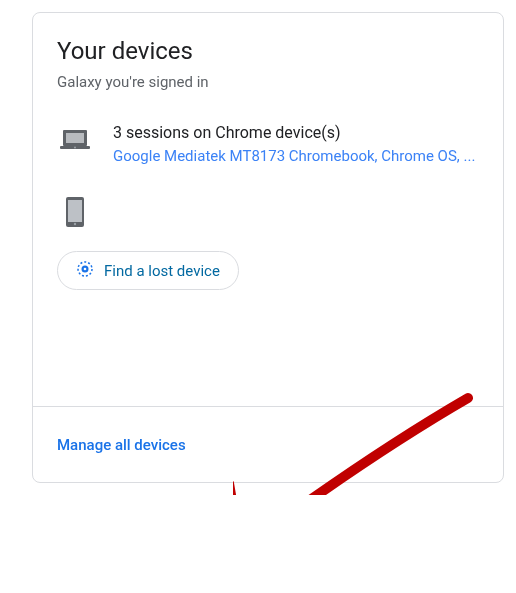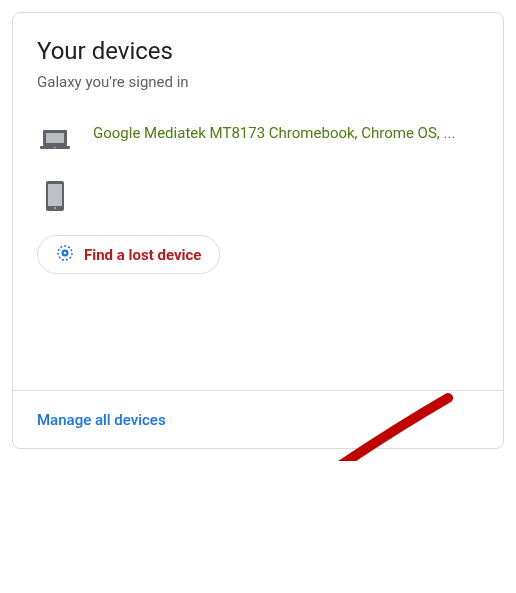--- a/index.html
+++ b/index.html
@@ -11,20 +11,21 @@
       font-family: 'Google Sans', Roboto, Arial, sans-serif;
       background: #fff;
       padding: 12px;
       width: 516px;
     }
     .card {
       border: 1px solid #dadce0;
       border-radius: 8px;
       background: #fff;
       position: relative;
+      margin-left: 20px;
     }
     .card-content {
       padding: 24px 24px 16px 24px;
     }
     .card-title {
       font-size: 24px;
       font-weight: 400;
       color: #202124;
       margin-bottom: 8px;
     }
@@ -50,46 +51,46 @@
     .device-info {
       flex: 1;
     }
     .device-title {
       font-size: 16px;
       color: #202124;
       margin-bottom: 4px;
     }
     .device-subtitle {
       font-size: 15px;
-      color: #4d7c0f;
+      color: #3b82f6;
       line-height: 1.4;
     }
     .find-device-btn {
       display: inline-flex;
       align-items: center;
       gap: 10px;
       border: 1px solid #dadce0;
       border-radius: 20px;
       padding: 8px 18px;
       background: #fff;
       cursor: pointer;
       margin-top: 12px;
       font-family: inherit;
     }
     .find-device-btn span.label {
       font-size: 15px;
-      font-weight: 700;
-      color: #b91c1c;
+      font-weight: 400;
+      color: #0369a1;
     }
     .spacer {
       height: 100px;
     }
     .card-footer {
       border-top: 1px solid #dadce0;
-      padding: 19px 24px;
+      padding: 28px 24px;
     }
     .manage-link {
       color: #1a73e8;
       font-size: 15px;
       font-weight: 500;
       text-decoration: none;
       cursor: pointer;
     }
     
     .arrow-svg {
@@ -108,20 +109,21 @@
     <div class="device-row">
       <div class="device-icon-wrap">
         <svg width="30" height="22" viewBox="0 0 30 22">
           <rect x="3" y="1" width="24" height="16" rx="1" fill="#5f6368"></rect>
           <rect x="6" y="4" width="18" height="10" fill="#b8bbbf"></rect>
           <rect x="0" y="17" width="30" height="3" rx="1" fill="#5f6368"></rect>
           <circle cx="15" cy="18.5" r="1" fill="#9aa0a6"></circle>
         </svg>
       </div>
       <div class="device-info">
+        <div class="device-title">3 sessions on Chrome device(s)</div>
         <div class="device-subtitle">Google Mediatek MT8173 Chromebook, Chrome OS, ...</div>
       </div>
     </div>
 
     <div class="device-row">
       <div class="device-icon-wrap">
         <svg width="18" height="30" viewBox="0 0 18 30">
           <rect x="0" y="0" width="18" height="30" rx="2" fill="#5f6368"></rect>
           <rect x="2" y="3" width="14" height="22" fill="#bdc1c6"></rect>
           <circle cx="9" cy="27" r="1.2" fill="#9aa0a6"></circle>

